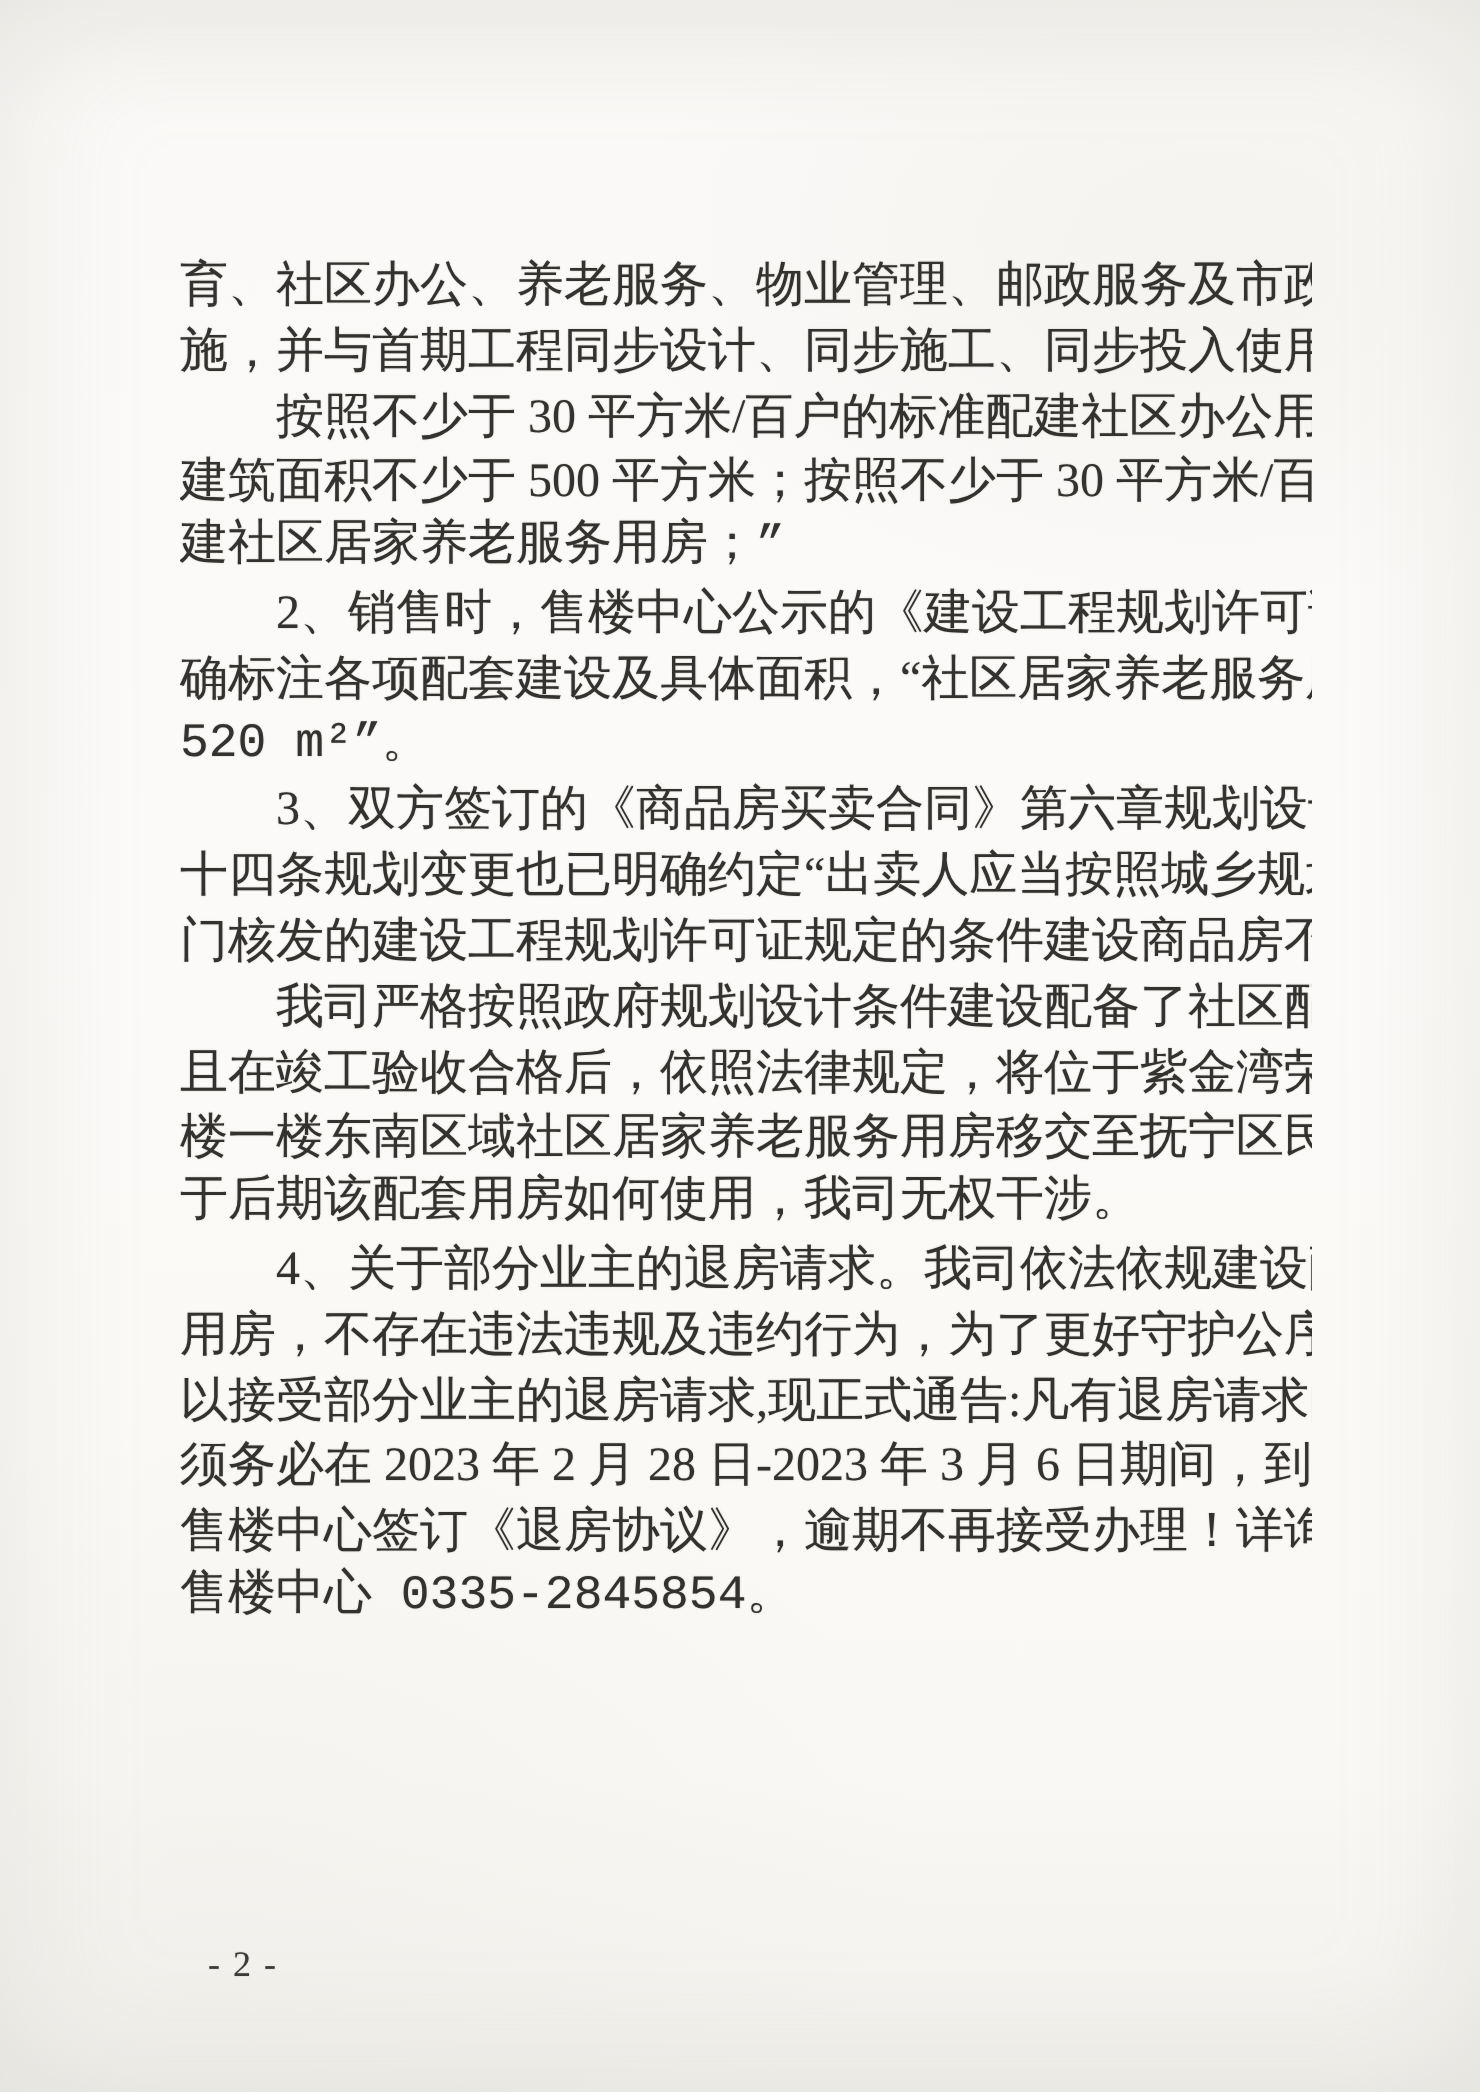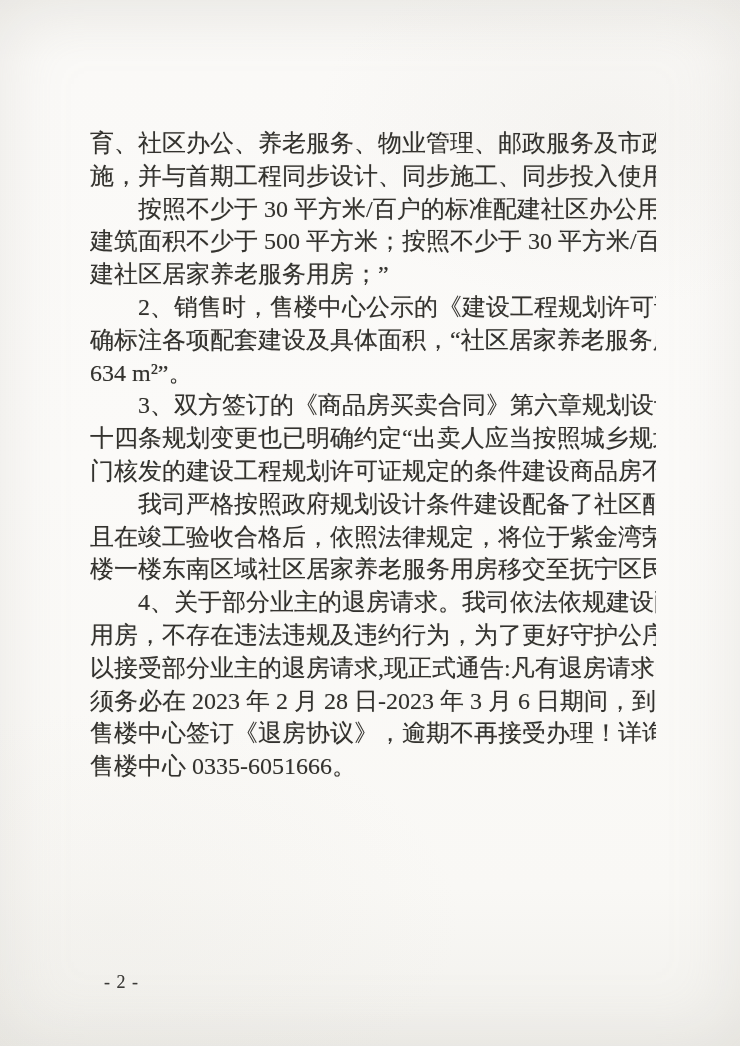--- a/index.html
+++ b/index.html
@@ -36,20 +36,21 @@
   .para { margin: 0; }
   .line {
     text-align: justify;
     text-align-last: justify;
     overflow: hidden;
     white-space: nowrap;
   }
   .line.short {
     text-align: left;
     text-align-last: left;
+    font-family: Liberation Mono, monospace;
   }
   .line.indent { text-indent: 48px; }
   .footer {
     position: absolute;
     left: 104px; top: 969px;
     font-size: 18px;
     line-height: 26px;
     letter-spacing: 1px;
     color: #3b3a37;
     text-shadow: 0 0 0.6px rgba(70, 68, 62, 0.4);
@@ -69,39 +70,40 @@
 
   <div class="para">
     <div class="line indent">按照不少于 30 平方米/百户的标准配建社区办公用房，且总</div>
     <div class="line">建筑面积不少于 500 平方米；按照不少于 30 平方米/百户标准配</div>
     <div class="line short">建社区居家养老服务用房；”</div>
   </div>
 
   <div class="para">
     <div class="line indent">2、销售时，售楼中心公示的《建设工程规划许可证》中明</div>
     <div class="line">确标注各项配套建设及具体面积，“社区居家养老服务用房为</div>
-    <div class="line short">634 m²”。</div>
+    <div class="line short">520 m²”。</div>
   </div>
 
   <div class="para">
     <div class="line indent">3、双方签订的《商品房买卖合同》第六章规划设计变更第</div>
     <div class="line">十四条规划变更也已明确约定“出卖人应当按照城乡规划主管部</div>
     <div class="line">门核发的建设工程规划许可证规定的条件建设商品房不得擅自</div>
   </div>
 
   <div class="para">
     <div class="line indent">我司严格按照政府规划设计条件建设配备了社区配套用房，</div>
     <div class="line">且在竣工验收合格后，依照法律规定，将位于紫金湾荣御 26 号</div>
     <div class="line">楼一楼东南区域社区居家养老服务用房移交至抚宁区民政局，至</div>
+    <div class="line short">于后期该配套用房如何使用，我司无权干涉。</div>
   </div>
 
   <div class="para">
     <div class="line indent">4、关于部分业主的退房请求。我司依法依规建设配套养老</div>
     <div class="line">用房，不存在违法违规及违约行为，为了更好守护公序良俗，可</div>
     <div class="line">以接受部分业主的退房请求,现正式通告:凡有退房请求的业主，</div>
     <div class="line">须务必在 2023 年 2 月 28 日-2023 年 3 月 6 日期间，到信发观澜</div>
     <div class="line">售楼中心签订《退房协议》，逾期不再接受办理！详询信发观澜</div>
-    <div class="line short">售楼中心 0335-6051666。</div>
+    <div class="line short">售楼中心 0335-2845854。</div>
   </div>
 
 </div>
 
 <div class="footer">- 2 -</div>
 
 </body></html>

